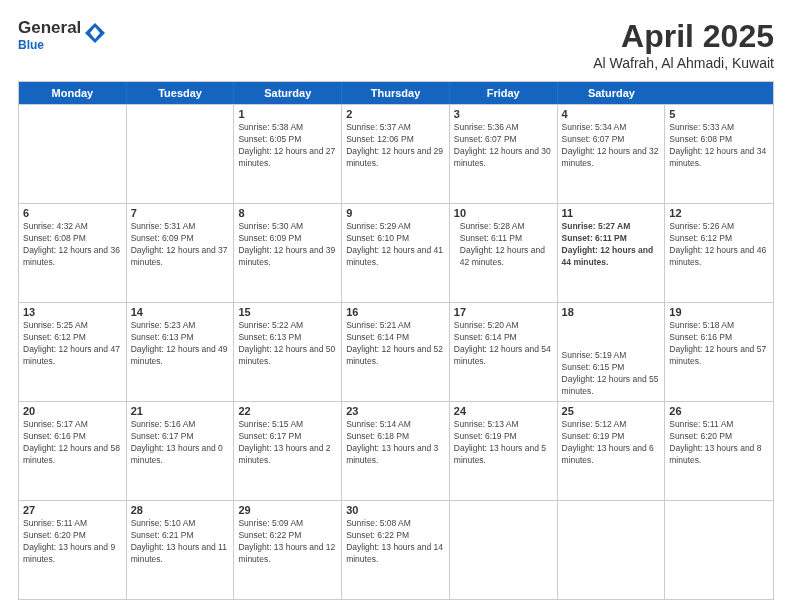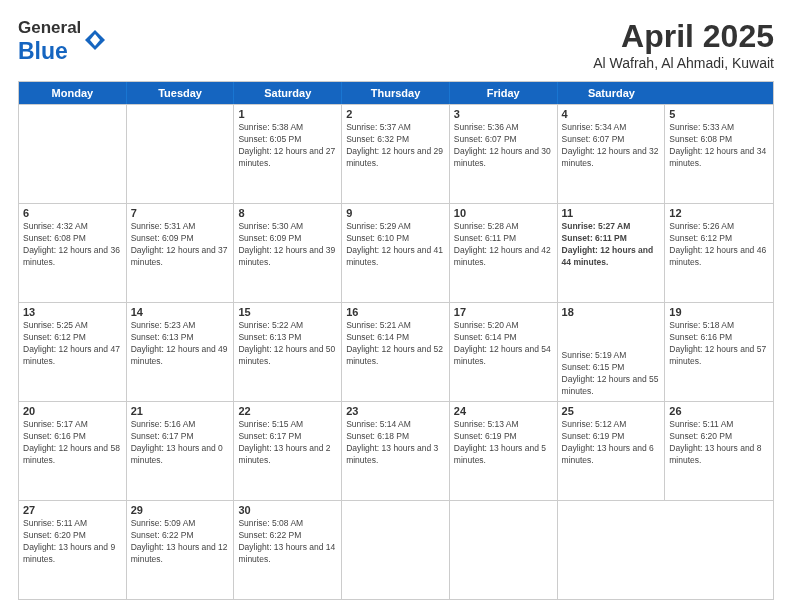--- a/index.html
+++ b/index.html
@@ -107,21 +107,21 @@
     }
   </style>
 </head>
 <body>
 
 <div class="page">
   <div class="header">
     <div class="logo">
       <div class="logo-text">
         <span style="font-size:17px;font-weight:bold;color:#333;line-height:1.2;">General</span>
-        <span style="font-size:23px;font-weight:bold;color:#1565c0;line-height:1.2;">Blue</span>
+        <span style="font-size:12px;font-weight:bold;color:#1565c0;line-height:1.2;">Blue</span>
       </div>
       <svg class="logo-icon" viewBox="0 0 20 20" fill="#1565c0">
         <polygon points="0,10 10,0 20,10 10,20"></polygon>
         <polygon points="5,10 10,4 15,10 10,16" fill="#fff"></polygon>
       </svg>
     </div>
     <div class="title-section">
       <div class="calendar-title">April 2025</div>
       <div class="calendar-subtitle">Al Wafrah, Al Ahmadi, Kuwait</div>
     </div>
@@ -142,21 +142,21 @@
           <div class="calendar-cell"></div>
           <div class="calendar-cell">
             <div class="cell-day">1</div>
             <div class="cell-info" style="white-space: pre-line;">Sunrise: 5:38 AM
 Sunset: 6:05 PM
 Daylight: 12 hours and 27 minutes.</div>
           </div>
           <div class="calendar-cell">
             <div class="cell-day">2</div>
             <div class="cell-info" style="white-space: pre-line;">Sunrise: 5:37 AM
-Sunset: 6:32 PM
+Sunset: 12:06 PM
 Daylight: 12 hours and 29 minutes.</div>
           </div>
           <div class="calendar-cell">
             <div class="cell-day">3</div>
             <div class="cell-info" style="white-space: pre-line;">Sunrise: 5:36 AM
 Sunset: 6:07 PM
 Daylight: 12 hours and 30 minutes.</div>
           </div>
           <div class="calendar-cell">
             <div class="cell-day">4</div>
@@ -191,21 +191,21 @@
 Daylight: 12 hours and 39 minutes.</div>
           </div>
           <div class="calendar-cell">
             <div class="cell-day">9</div>
             <div class="cell-info" style="white-space: pre-line;">Sunrise: 5:29 AM
 Sunset: 6:10 PM
 Daylight: 12 hours and 41 minutes.</div>
           </div>
           <div class="calendar-cell">
             <div class="cell-day">10</div>
-            <div class="cell-info" style="white-space: pre-line;">Sunrise: 5:28 AM
+            <div class="cell-info" style="white-space: pre-line; margin-left: 6px;">Sunrise: 5:28 AM
 Sunset: 6:11 PM
 Daylight: 12 hours and 42 minutes.</div>
           </div>
           <div class="calendar-cell">
             <div class="cell-day">11</div>
             <div class="cell-info" style="white-space: pre-line; font-weight: bold;">Sunrise: 5:27 AM
 Sunset: 6:11 PM
 Daylight: 12 hours and 44 minutes.</div>
           </div>
           <div class="calendar-cell">
@@ -302,20 +302,26 @@
 Sunset: 6:20 PM
 Daylight: 13 hours and 8 minutes.</div>
           </div>
         </div>
         <div class="calendar-row">
           <div class="calendar-cell">
             <div class="cell-day">27</div>
             <div class="cell-info" style="white-space: pre-line;">Sunrise: 5:11 AM
 Sunset: 6:20 PM
 Daylight: 13 hours and 9 minutes.</div>
+          </div>
+          <div class="calendar-cell">
+            <div class="cell-day">28</div>
+            <div class="cell-info" style="white-space: pre-line;">Sunrise: 5:10 AM
+Sunset: 6:21 PM
+Daylight: 13 hours and 11 minutes.</div>
           </div>
           <div class="calendar-cell">
             <div class="cell-day">29</div>
             <div class="cell-info" style="white-space: pre-line;">Sunrise: 5:09 AM
 Sunset: 6:22 PM
 Daylight: 13 hours and 12 minutes.</div>
           </div>
           <div class="calendar-cell">
             <div class="cell-day">30</div>
             <div class="cell-info" style="white-space: pre-line;">Sunrise: 5:08 AM

